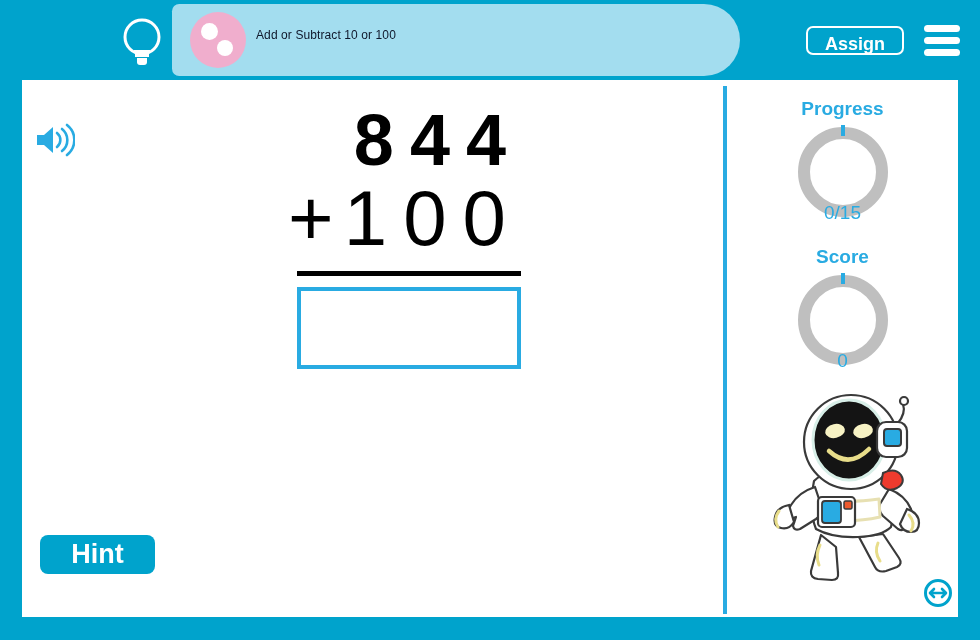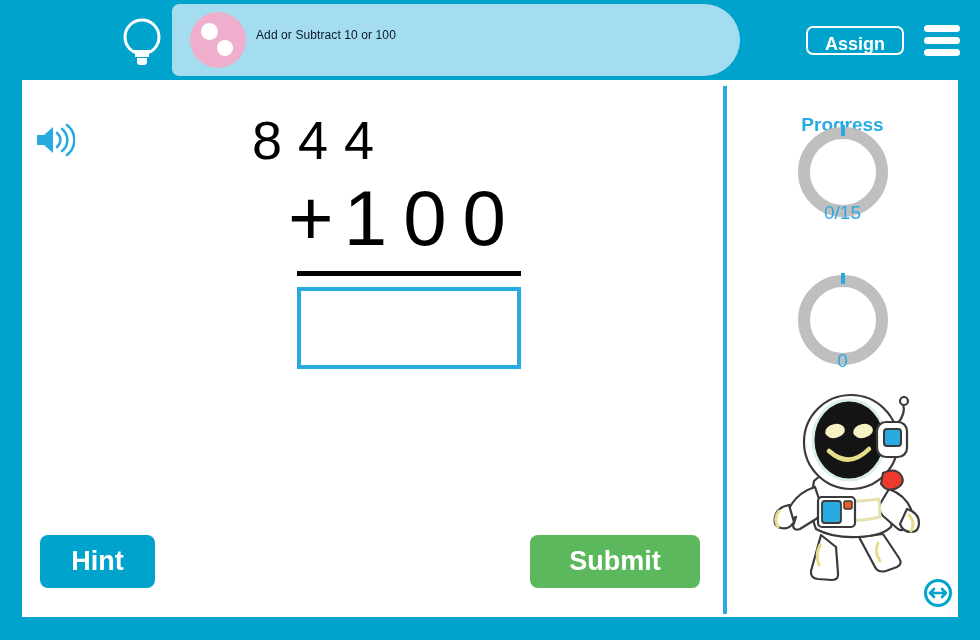--- a/index.html
+++ b/index.html
@@ -134,23 +134,23 @@
 
   #problem {
     position: absolute;
     left: 230px; top: 15px;
     width: 285px; height: 290px;
   }
   #row-top {
     position: absolute;
     left: 0; top: 0;
     width: 270px;
-    text-align: left;
-    font-size: 54px;
-    font-weight: 400;
+    text-align: right;
+    font-size: 72px;
+    font-weight: 700;
     color: #000000;
     letter-spacing: 16px;
     line-height: 90px;
   }
   #row-bottom {
     position: absolute;
     left: 0; top: 78px;
     width: 270px;
     text-align: right;
     font-size: 78px;
@@ -183,21 +183,21 @@
     font-weight: 300;
     text-align: center;
     color: #000000;
     outline: none;
     font-family: "Liberation Sans", sans-serif;
   }
 
   #hint-button {
     position: absolute;
     left: 18px; top: 455px;
-    width: 115px; height: 53px;
+    width: 115px; height: 39px;
     background: #00a3cc;
     border: none;
     border-radius: 8px;
     color: #ffffff;
     font-size: 27px;
     font-weight: bold;
     cursor: pointer;
     font-family: "Liberation Sans", sans-serif;
   }
 
@@ -221,21 +221,20 @@
     left: 705px; top: 0;
     width: 231px; height: 537px;
   }
   .stat-label {
     position: absolute;
     width: 231px;
     text-align: center;
     font-size: 19px;
     font-weight: bold;
     color: #29abe2;
-    margin-top: 16px;
   }
   .stat-ring { position: absolute; }
   .stat-value {
     position: absolute;
     width: 100%;
     text-align: center;
     font-size: 19px;
     color: #29abe2;
     margin-top: 40px;
   }
@@ -300,31 +299,31 @@
 
     <div id="problem">
       <div id="row-top">844</div>
       <div id="operator">+</div>
       <div id="row-bottom">100</div>
       <div id="rule-line"></div>
       <input id="answer-box" type="text" placeholder="" style="">
     </div>
 
     <button id="hint-button">Hint</button>
-    <button id="submit-button">Submit</button>
 
     <div id="sidebar">
 
       <div class="stat-label" style="top:18px;">Progress</div>
       <svg class="stat-ring" style="left:66px; top:42px;" width="100" height="100" viewBox="0 0 100 100">
         <circle cx="50" cy="50" r="39" fill="none" stroke="#bfbfbf" stroke-width="12"></circle>
         <line x1="50" y1="3" x2="50" y2="14" stroke="#29abe2" stroke-width="4"></line>
       </svg>
       <div class="stat-value" style="top:82px;">0/15</div>
 
+      <div class="stat-label" style="top:166px;">Score</div>
       <svg class="stat-ring" style="left:66px; top:190px;" width="100" height="100" viewBox="0 0 100 100">
         <circle cx="50" cy="50" r="39" fill="none" stroke="#bfbfbf" stroke-width="12"></circle>
         <line x1="50" y1="3" x2="50" y2="14" stroke="#29abe2" stroke-width="4"></line>
       </svg>
       <div class="stat-value" style="top:230px;">0</div>
 
       <svg id="astronaut" viewBox="0 0 180 205">
         <g stroke="#3a3a3a" stroke-width="2.2" stroke-linejoin="round" stroke-linecap="round">
 
           <path d="M62 150 L52 186 q-1 7 7 8 l14 1 q7 0 6 -7 l-2 -26 z" fill="#ffffff"></path>

